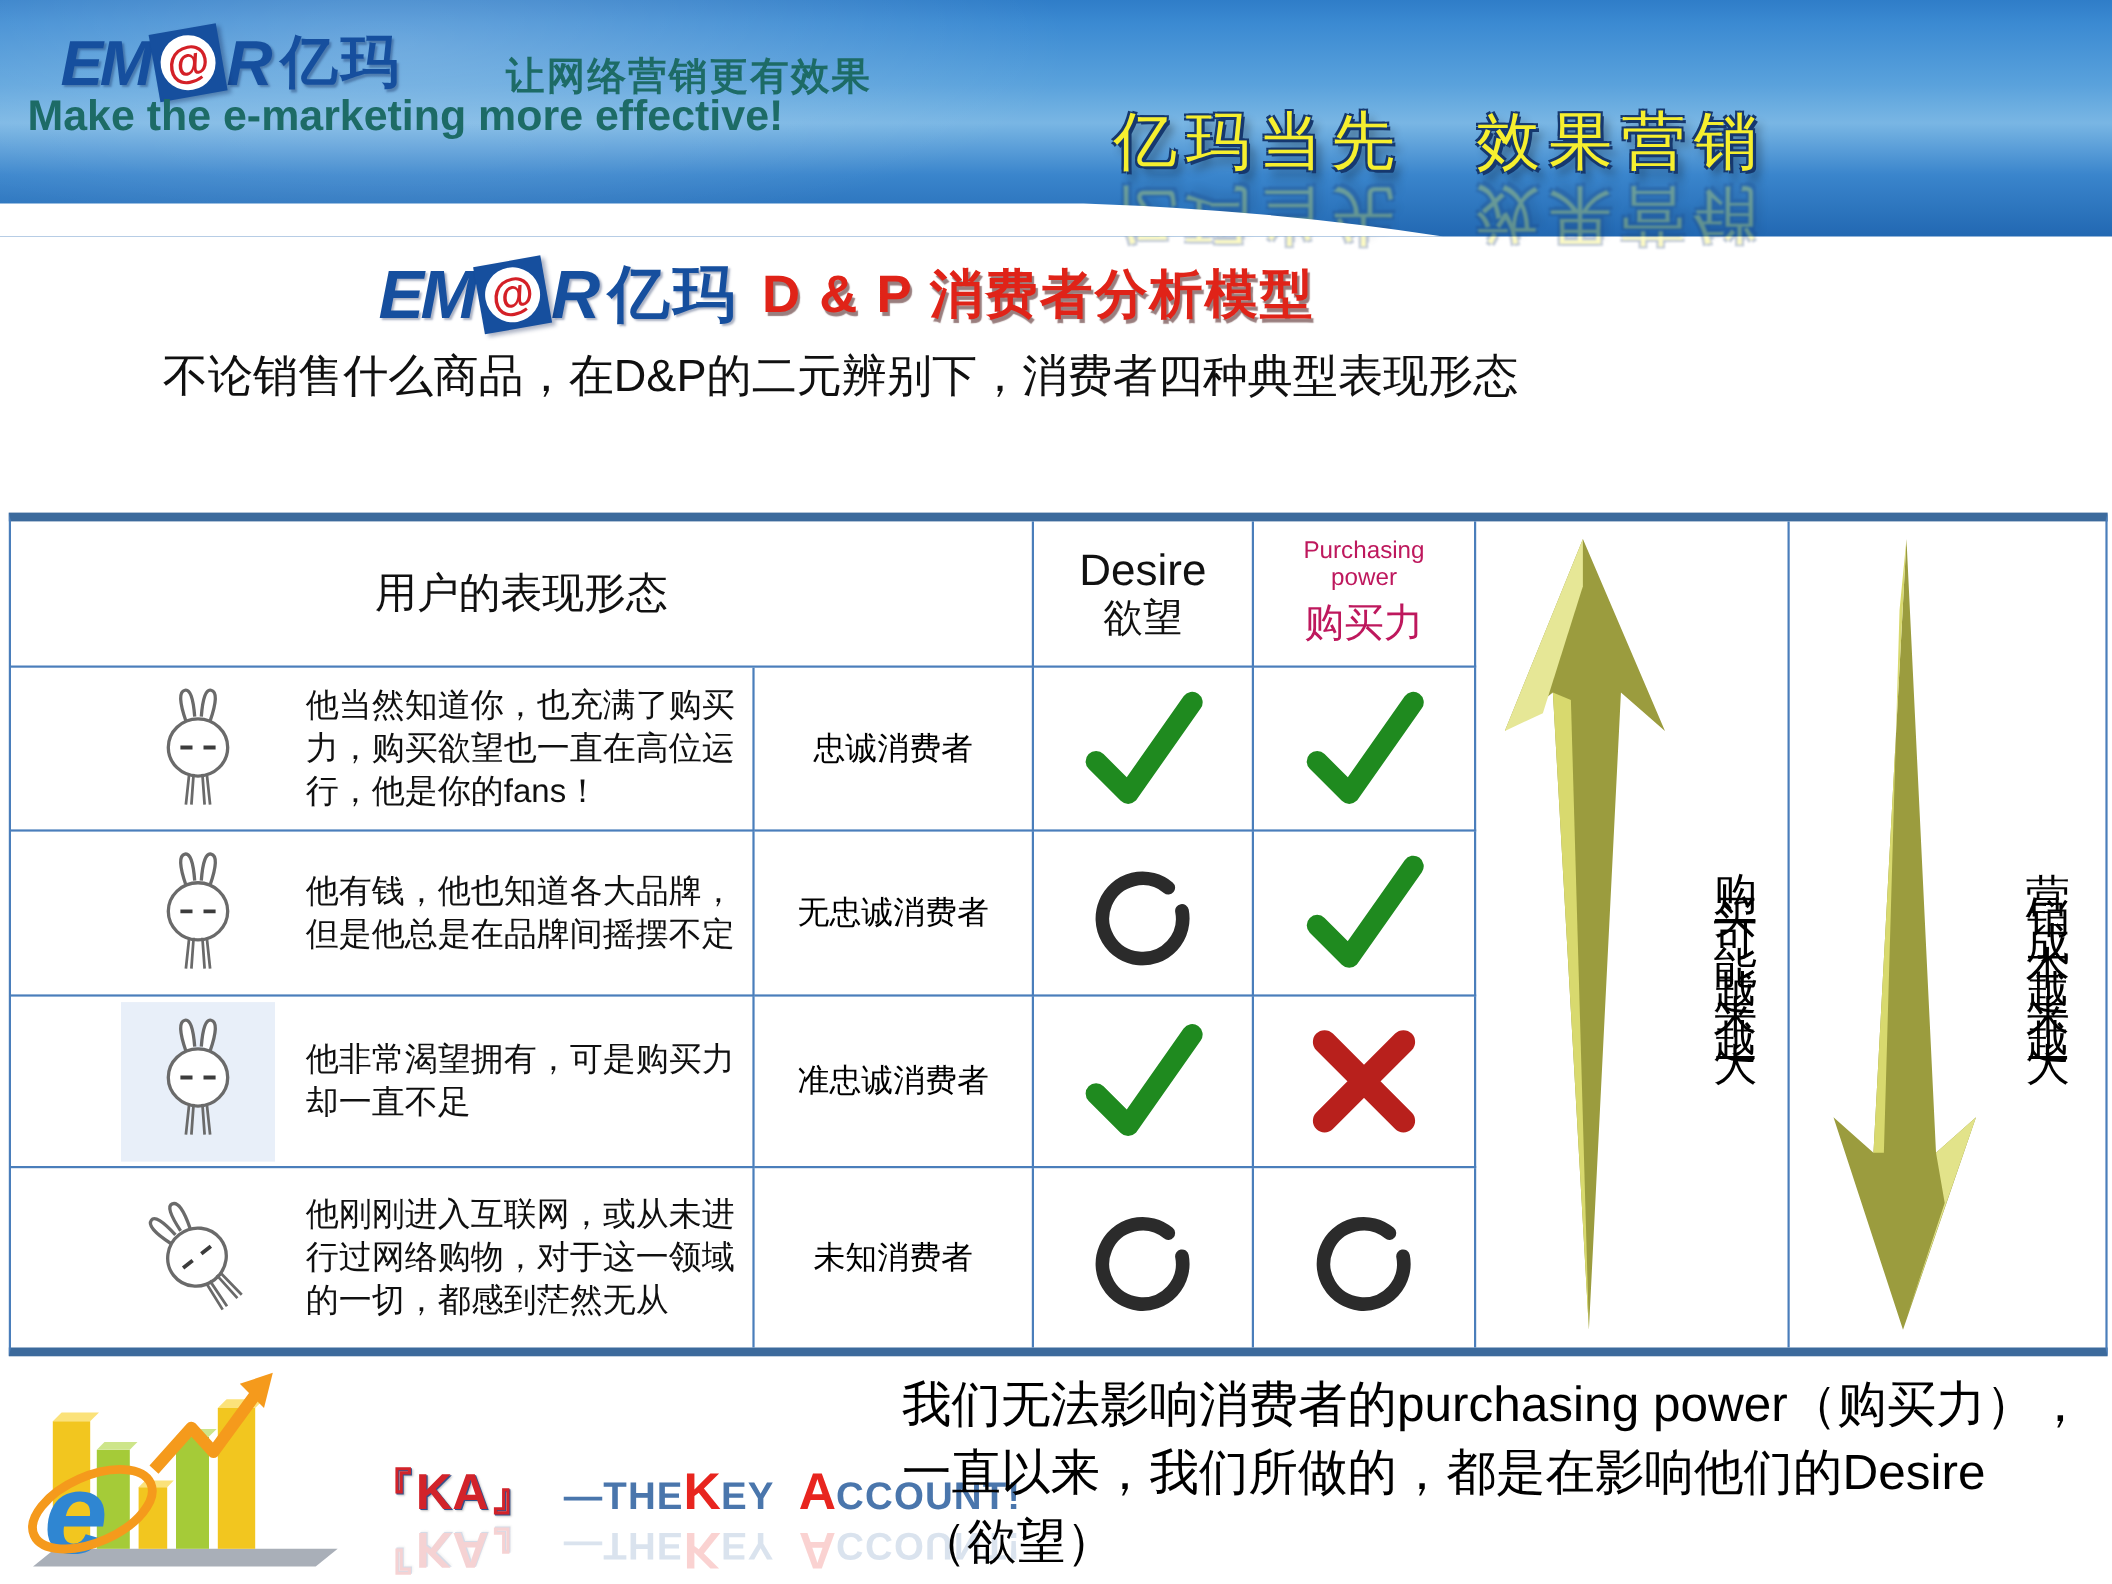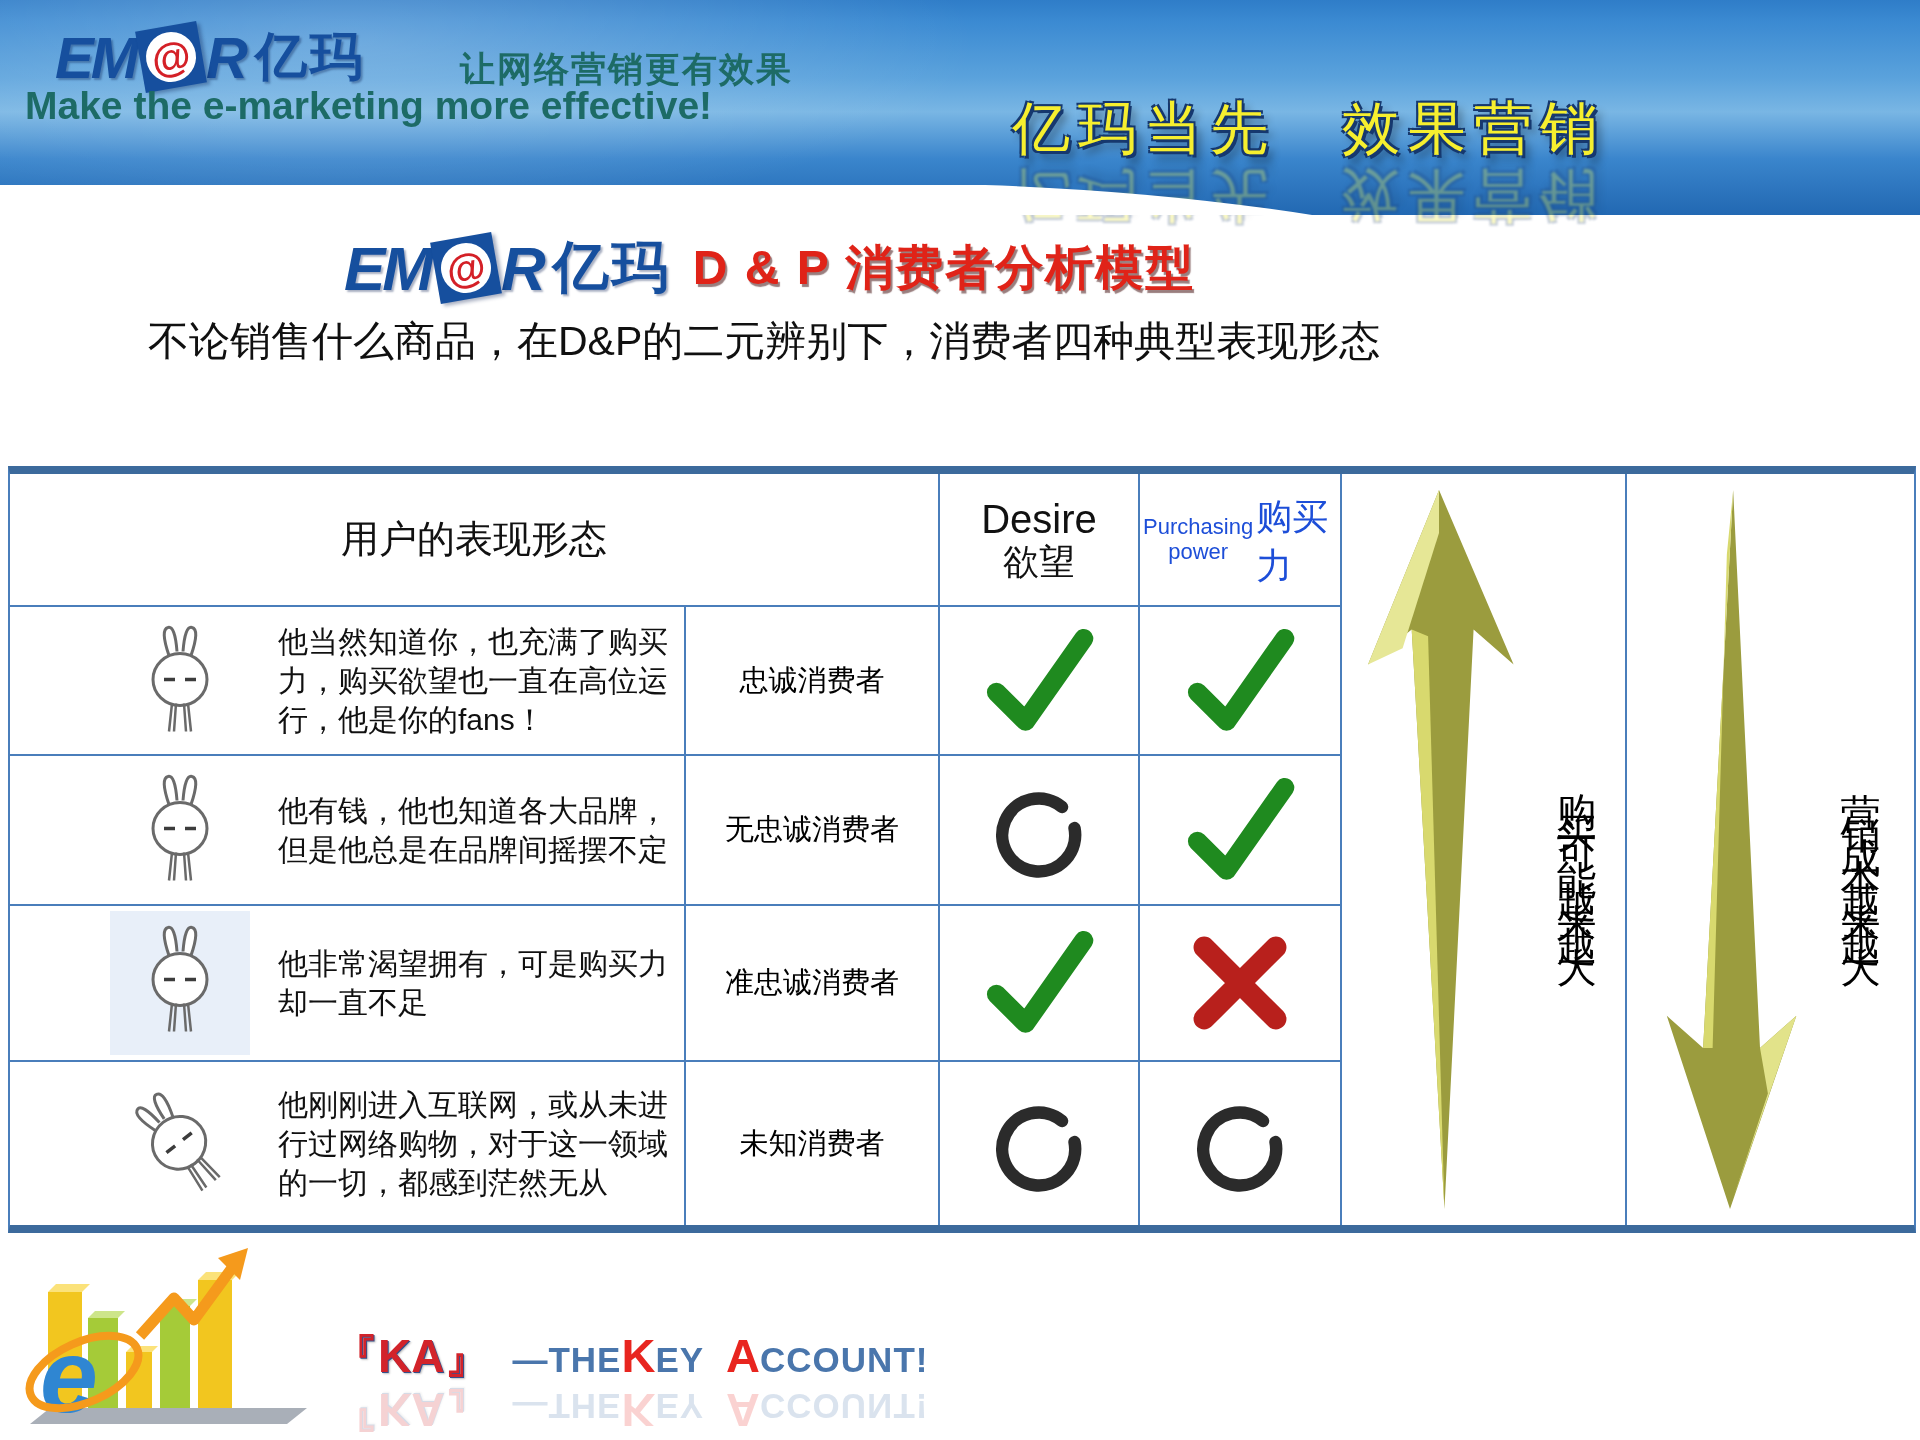--- a/index.html
+++ b/index.html
@@ -45,21 +45,21 @@
     display:grid;background:#fff;
     grid-template-columns:676px 254px 200px 202px 285px 287px;
     grid-template-rows:133px 149px 150px 156px 163px;
     border-top:8px solid #3c6a9c;border-bottom:8px solid #3c6a9c;
     border-left:2px solid #4a7ebb;border-right:2px solid #4a7ebb;}
   .c{border-right:2px solid #4a7ebb;border-bottom:2px solid #4a7ebb;
     display:flex;align-items:center;justify-content:center;box-sizing:border-box;}
   .h-user{grid-column:1/3;grid-row:1;font-size:38px;color:#111;}
   .h-desire{grid-column:3;grid-row:1;flex-direction:column;font-size:40px;line-height:1.12;color:#111;}
   .h-desire .cn{font-size:36px;}
-  .h-pp{grid-column:4;grid-row:1;color:#1d4ed8;}
+  .h-pp{grid-column:4;grid-row:1;flex-direction:column;color:#be185d;}
   .h-pp .en{font-size:22px;line-height:1.12;text-align:center;width:150px;}
   .h-pp .cn{font-size:36px;margin-top:4px;}
 
   .desc{justify-content:flex-start;padding-left:108px;gap:36px;}
   .desc .icon-wrap{width:124px;min-width:124px;display:flex;align-items:center;justify-content:center;}
   .desc .txt{font-size:30px;line-height:1.3;color:#101010;width:455px;}
   .label-cell{font-size:29px;font-weight:normal;color:#000;}
   .mark svg{width:112px;height:112px;}
   .mark.mark-circle svg{width:96px;height:96px;}
 
@@ -306,14 +306,19 @@
       <span class="ka-gap"></span>
       <span class="ka-blue sm">—THE </span>
         <span class="ka-init">K</span>
         <span class="ka-blue sm">EY</span>
       <span class="ka-gap"></span>
       <span class="ka-init">A</span>
         <span class="ka-blue sm">CCOUNT!</span>
     </div>
   </div>
 
+  <div class="closing">
+    <div class="l1">我们无法影响消费者的purchasing power（购买力），</div>
+    <div class="l2">一直以来，我们所做的，都是在影响他们的Desire</div>
+    <div class="l3">（欲望）</div>
+  </div>
 
 </div>
 
 </body></html>

